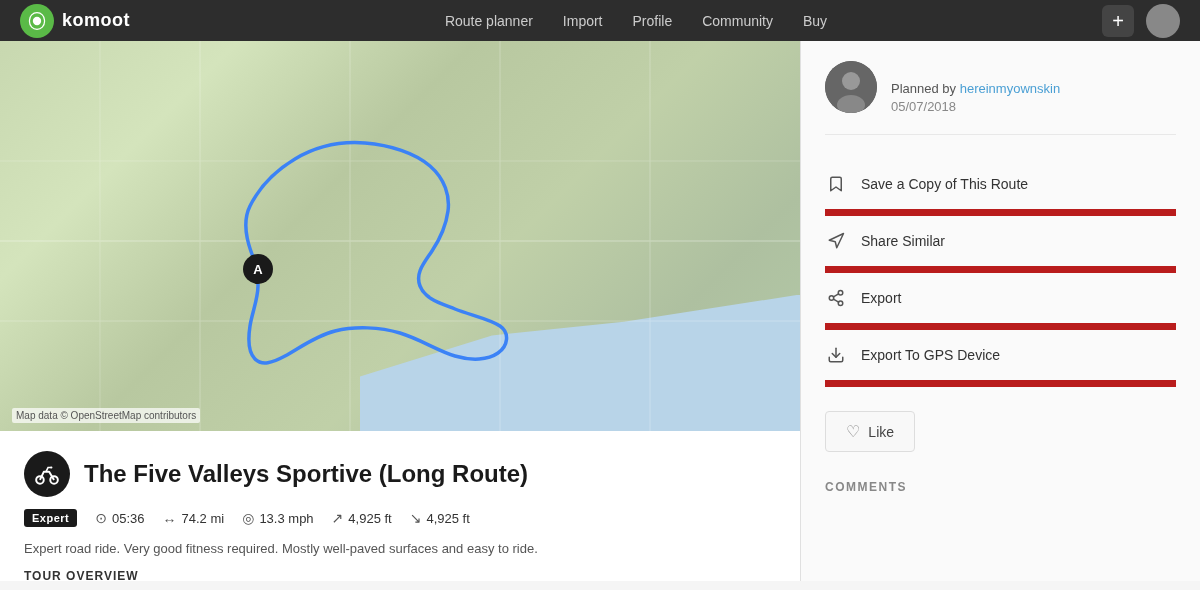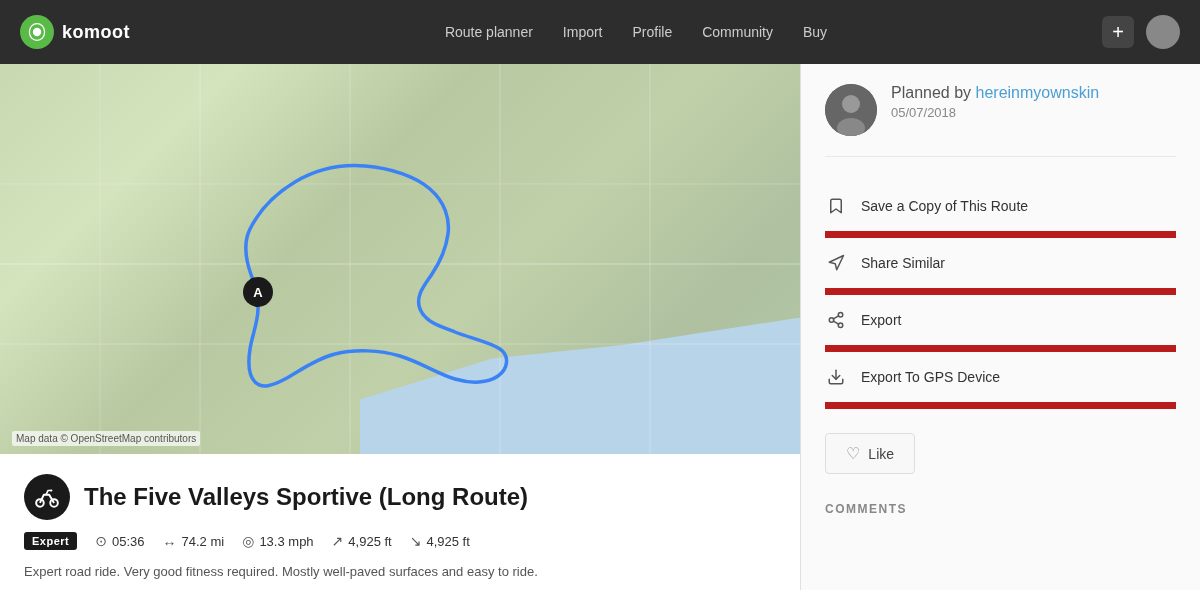--- a/index.html
+++ b/index.html
@@ -1,21 +1,21 @@
 <!DOCTYPE html>
 <html><head>
   <meta charset="utf-8">
   <style>
     * { margin: 0; padding: 0; box-sizing: border-box; }
     body { font-family: 'Segoe UI', Arial, sans-serif; background: #f5f5f5; width: 1200px; height: 590px; overflow: hidden; }
 
     
     .header {
       background: #2d2d2d;
-      height: 64px;
+      height: 41px;
       display: flex;
       align-items: center;
       padding: 0 20px;
       position: relative;
     }
     .logo-area {
       display: flex;
       align-items: center;
       gap: 8px;
       margin-right: 40px;
@@ -234,22 +234,23 @@
       border-radius: 50%;
       background: #555;
       flex-shrink: 0;
       overflow: hidden;
       display: flex;
       align-items: center;
       justify-content: center;
     }
     .planner-info { flex: 1; }
     .planned-by-text {
-      font-size: 16px;
+      font-size: 13px;
       color: #555;
+      margin-top: 20px;
     }
     .planner-link {
       color: #4a9fd4;
       font-weight: 500;
       cursor: pointer;
     }
     .planner-date {
       font-size: 13px;
       color: #888;
       margin-top: 3px;

